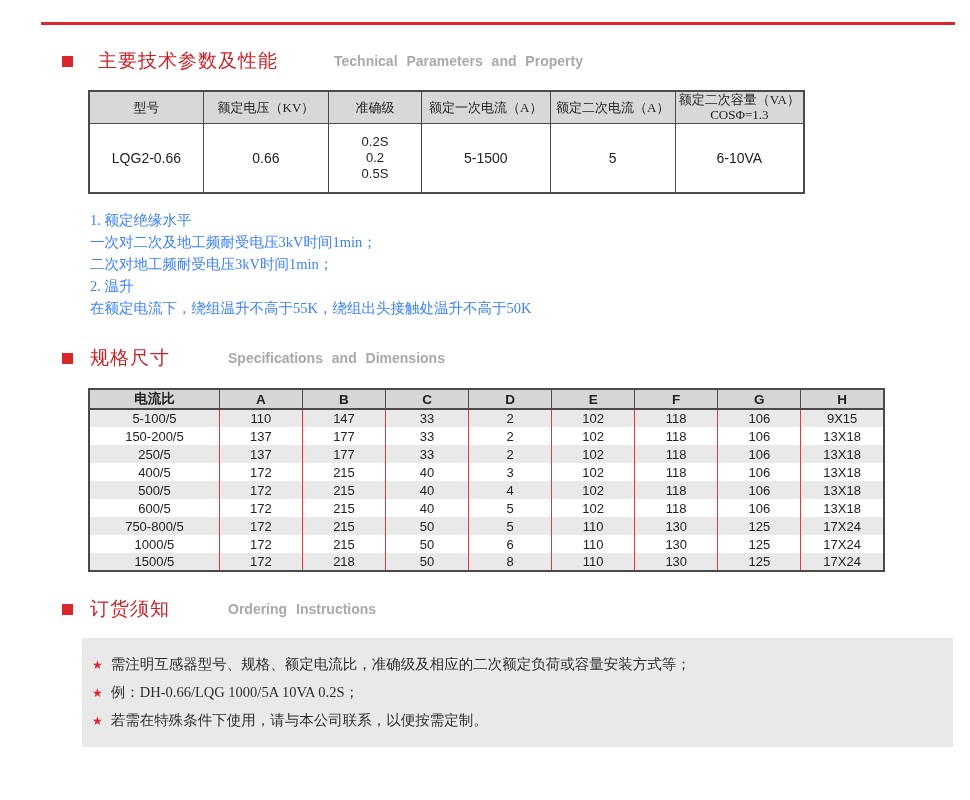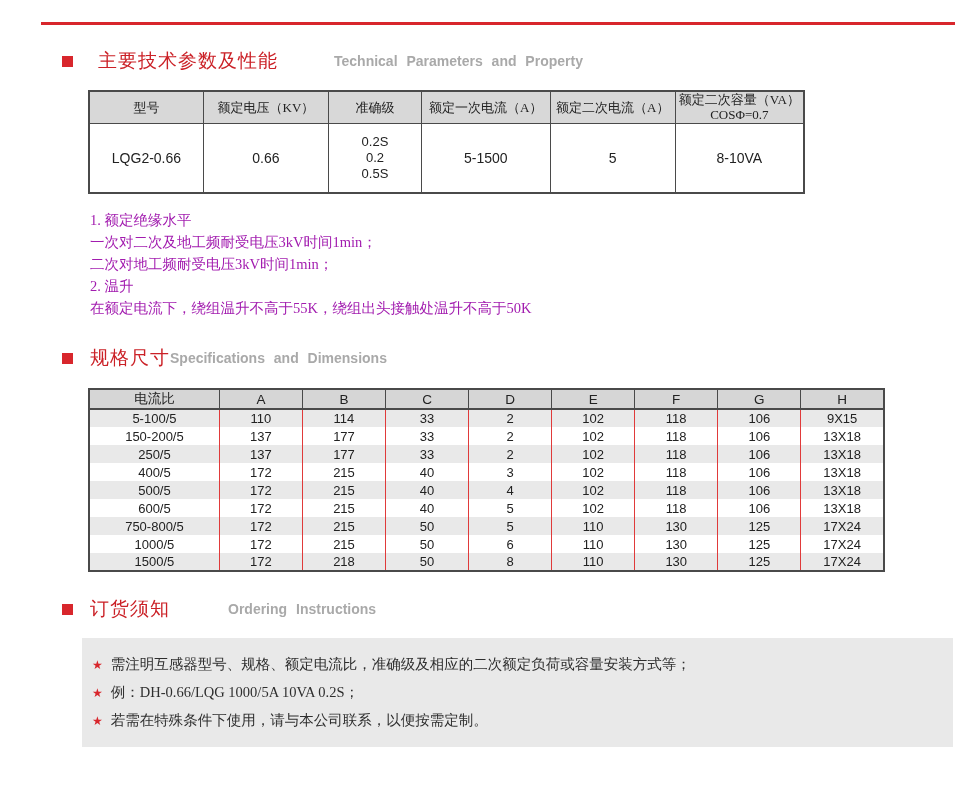--- a/index.html
+++ b/index.html
@@ -9,41 +9,41 @@
   .top-rule { height:3px; background:#d8262c; margin:22px 15px 0 41px; }
 
   .section-heading { display:flex; align-items:center; margin-left:62px; }
   .section-heading .marker { width:11px; height:11px; background:#d8262c; flex:0 0 auto; margin-right:17px; }
   .section-heading .zh { font-family:"Liberation Serif","DejaVu Serif",serif; font-size:19px; color:#cb2127; letter-spacing:1px; }
   .section-heading .en { font-size:14px; font-weight:bold; color:#a9a9a9; word-spacing:5px; }
 
   #heading-parameters { margin-top:23px;gap:8px; }
   #heading-parameters .en { margin-left:48px; }
   #heading-dimensions { margin-top:26px;text-align:center; }
-  #heading-dimensions .en { }
+  #heading-dimensions .en { margin-left:58px; }
   #heading-ordering { margin-top:24px; }
   #heading-ordering .en { margin-left:58px; }
 
   table { border-collapse:collapse; table-layout:fixed; }
 
   
   .t1 { width:717px; margin:16px 0 0 88px; border:2px solid #4a4a4a; }
   .t1 th, .t1 td { border:1px solid #4a4a4a; text-align:center; vertical-align:middle; }
   .t1 thead th { height:32px; background:#d8d8d8; font-weight:normal; font-size:13px;
                  font-family:"Liberation Serif","DejaVu Serif",serif; white-space:pre-line; line-height:15px; color:#222;text-align:center; }
   .t1 tbody td { height:70px; font-size:14px; color:#222; }
   .t1 tbody td.multiline { white-space:pre-line; font-size:13px; line-height:16px; }
 
   
   .notes { margin:15px 0 0 90px; list-style:none;
-           font-family:"Liberation Serif","DejaVu Serif",serif; font-size:14.5px; line-height:22px; color:#a21caf; }
+           font-family:"Liberation Serif","DejaVu Serif",serif; font-size:14.5px; line-height:22px; color:#3b82f6; }
 
   
   .t2 { width:797px; margin:17px 0 0 88px; border:2px solid #4a4a4a; }
-  .t2 thead th { height:15px; background:#d6d6d6; font-weight:normal; font-size:13.5px; color:#222;
+  .t2 thead th { height:15px; background:#d6d6d6; font-weight:bold; font-size:13.5px; color:#222;
                  border-bottom:2px solid #4a4a4a; text-align:center; }
   .t2 thead th + th { border-left:1px solid #4a4a4a; }
   .t2 thead th:first-child { font-family:"Liberation Serif","DejaVu Serif",serif; }
   .t2 tbody td { height:18px; font-size:13px; color:#222; text-align:center; }
   .t2 tbody td + td { border-left:1px solid #e03a3a; }
   .t2 tbody tr:nth-child(odd) { background:#e9e9e9; }
 
   
   .order-box { width:871px; margin:16px 0 0 82px; background:#e9e9e9; padding:13px 14px 12px 10px; }
   .order-item { display:flex; align-items:baseline; line-height:27px;
@@ -75,33 +75,33 @@
     </colgroup>
     <thead>
       <tr>
 
       <th>型号</th>
           <th>额定电压（KV）</th>
           <th>准确级</th>
           <th>额定一次电流（A）</th>
           <th>额定二次电流（A）</th>
           <th>额定二次容量（VA）
-COSΦ=0.7</th>
+COSΦ=1.3</th>
         </tr>
     </thead>
     <tbody>
       <tr>
         <td>LQG2-0.66</td>
         <td>0.66</td>
         <td class="multiline">0.2S
 0.2
 0.5S</td>
         <td>5-1500</td>
         <td>5</td>
-        <td>8-10VA</td>
+        <td>6-10VA</td>
       </tr>
     </tbody>
   </table>
 
   <ul class="notes">
 
   <li>1. 额定绝缘水平</li>
       <li>一次对二次及地工频耐受电压3kV时间1min；</li>
       <li>二次对地工频耐受电压3kV时间1min；</li>
       <li>2. 温升</li>
@@ -139,21 +139,21 @@
           <th>G</th>
           <th>H</th>
         </tr>
     </thead>
     <tbody>
 
     <tr>
 
       <td>5-100/5</td>
           <td>110</td>
-          <td>114</td>
+          <td>147</td>
           <td>33</td>
           <td>2</td>
           <td>102</td>
           <td>118</td>
           <td>106</td>
           <td>9X15</td>
         </tr>
         <tr>
 
       <td>150-200/5</td>

